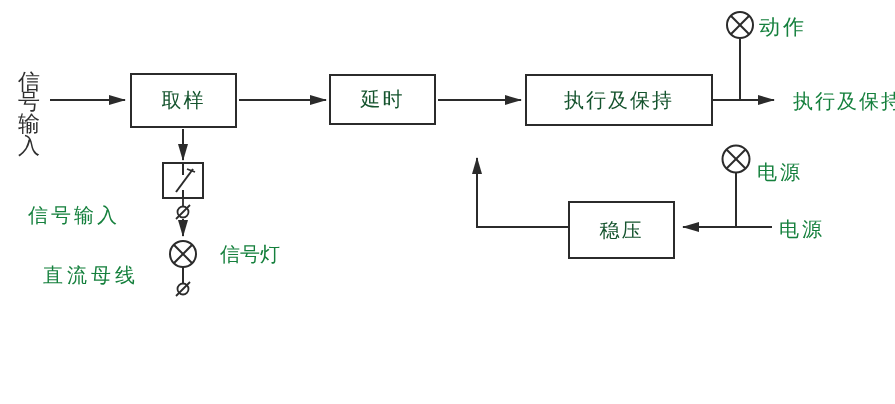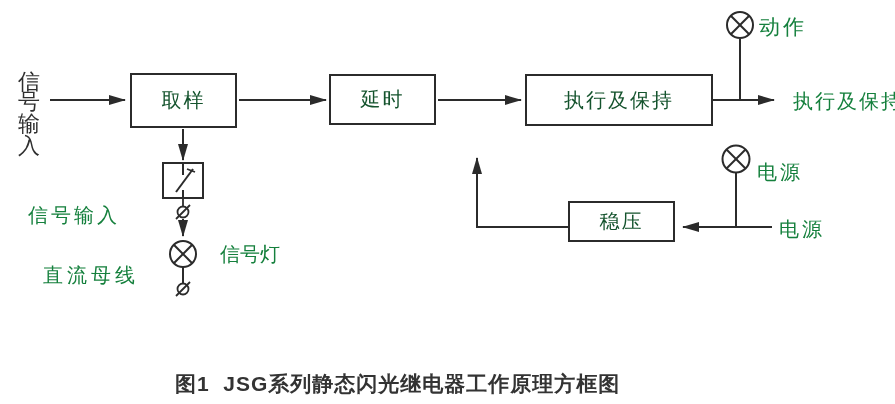--- a/index.html
+++ b/index.html
@@ -100,27 +100,26 @@
 
   <div class="block" style="left:130px;top:73px;width:107px;height:55px">
     <span>取样</span>
   </div>
   <div class="block" style="left:329px;top:74px;width:107px;height:51px">
     <span>延时</span>
   </div>
   <div class="block" style="left:525px;top:74px;width:188px;height:52px">
     <span>执行及保持</span>
   </div>
-  <div class="block" style="left:568px;top:201px;width:107px;height:41px">
+  <div class="block" style="left:568px;top:201px;width:107px;height:58px">
     <span>稳压</span>
   </div>
 
   <div class="vlbl">信号输入</div>
   <div class="lbl" style="left:28px;top:204px;letter-spacing:3px">信号输入</div>
   <div class="lbl" style="left:43px;top:264px;letter-spacing:4px">直流母线</div>
   <div class="lbl" style="left:220px;top:243px;letter-spacing:0">信号灯</div>
   <div class="lbl" style="left:759px;top:15px;font-size:21px;letter-spacing:3px">动作</div>
   <div class="lbl" style="left:757px;top:161px;letter-spacing:3px">电源</div>
   <div class="lbl" style="left:779px;top:218px;letter-spacing:3px">电源</div>
   <div class="lbl" style="left:793px;top:90px;letter-spacing:2px">执行及保持</div>
 
-  <div class="caption">图1  JSG系列静态闪光继电器工作原理方框图</div>
 </div>
 
 </body></html>

